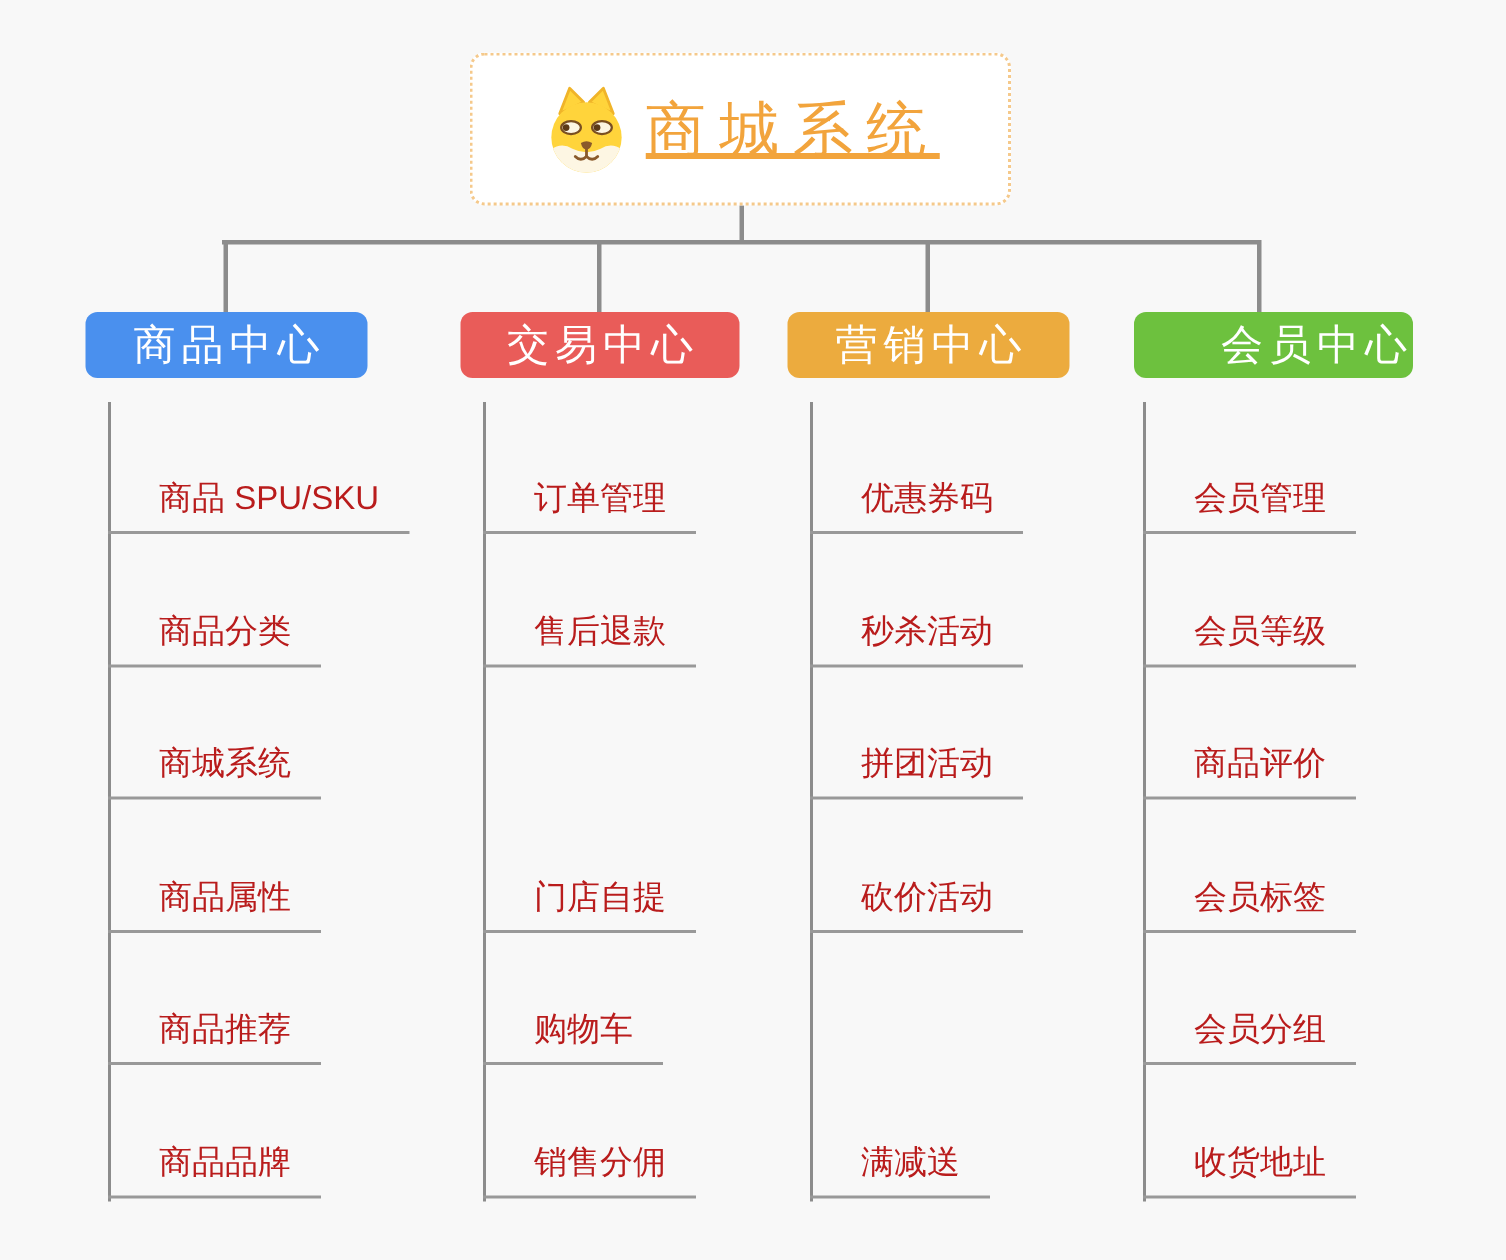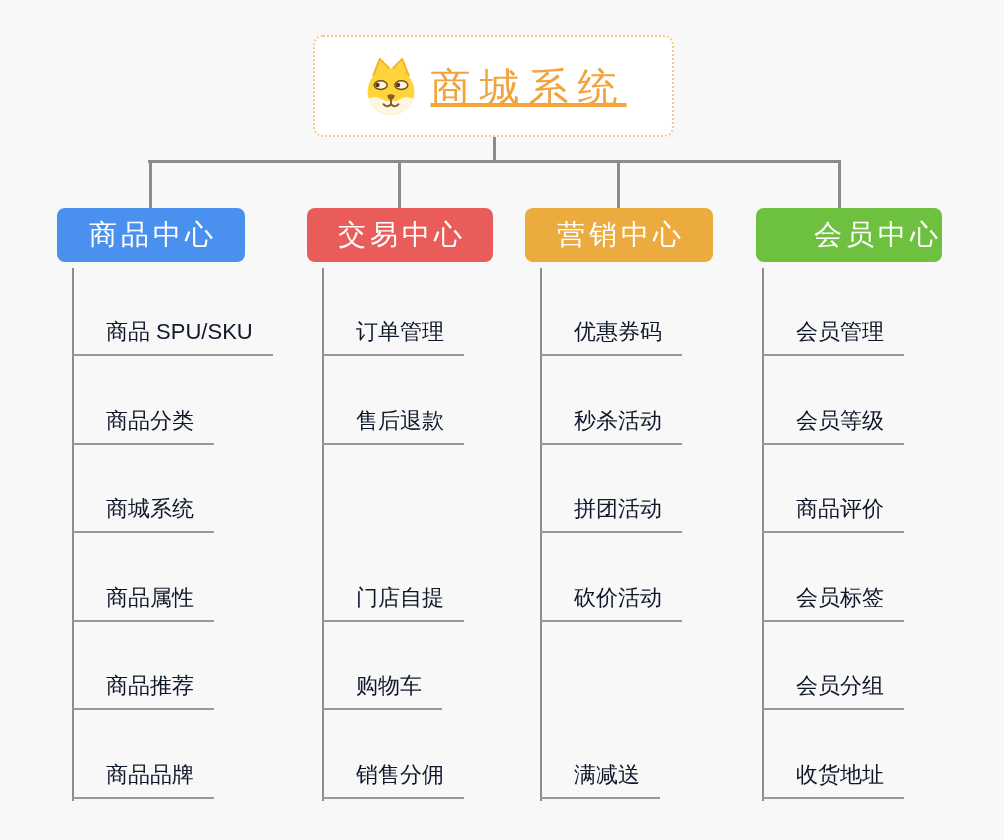--- a/index.html
+++ b/index.html
@@ -31,41 +31,41 @@
   .root-title {
     font-size: 40px; letter-spacing: 9px;
     color: var(--tc, #f2a43c);
     white-space: nowrap; line-height: 1;
     padding-top: 2px;
     text-decoration: underline;
   }
   .dog { width: 60px; height: 62px; display: inline-block; flex: 0 0 auto; }
   
   .branch-box {
-    position: absolute; top: 208px; height: 54px;
+    position: absolute; top: 208px; height: 44px;
     background: var(--c, #999);
     border-radius: 8px;
     display: flex; align-items: center; justify-content: center;
     cursor: pointer;
   }
   .bx0 { left: 57px;  width: 188px; }
   .bx1 { left: 307px; width: 186px; }
   .bx2 { left: 525px; width: 188px; }
   .bx3 { left: 756px; width: 186px; justify-content: flex-end; }
   .branch-label {
     color: #ffffff; font-size: 28px; letter-spacing: 4px;
     white-space: nowrap; line-height: 1; padding-left: 4px;
   }
   
   .branch-line { position: absolute; top: 268px; width: 2px; height: 533px; background: #8c8c8c; }
   .bl0 { left: 72px; } .bl1 { left: 322px; } .bl2 { left: 540px; } .bl3 { left: 762px; }
   
   .child {
     position: absolute;
-    font-size: 22px; line-height: 28px; color: #0f172a;
+    font-size: 22px; line-height: 28px; color: #b91c1c;
     padding: 0 20px 8px 34px;
     border-bottom: 2px solid #999999;
     white-space: nowrap; cursor: pointer;
   }
   .col0 { left: 72px; } .col1 { left: 322px; } .col2 { left: 540px; } .col3 { left: 762px; }
   .r0 { top: 318px; } .r1 { top: 407px; } .r2 { top: 495px; }
   .r3 { top: 584px; } .r4 { top: 672px; } .r5 { top: 761px; }
 </style>
 </head>
 <body>

